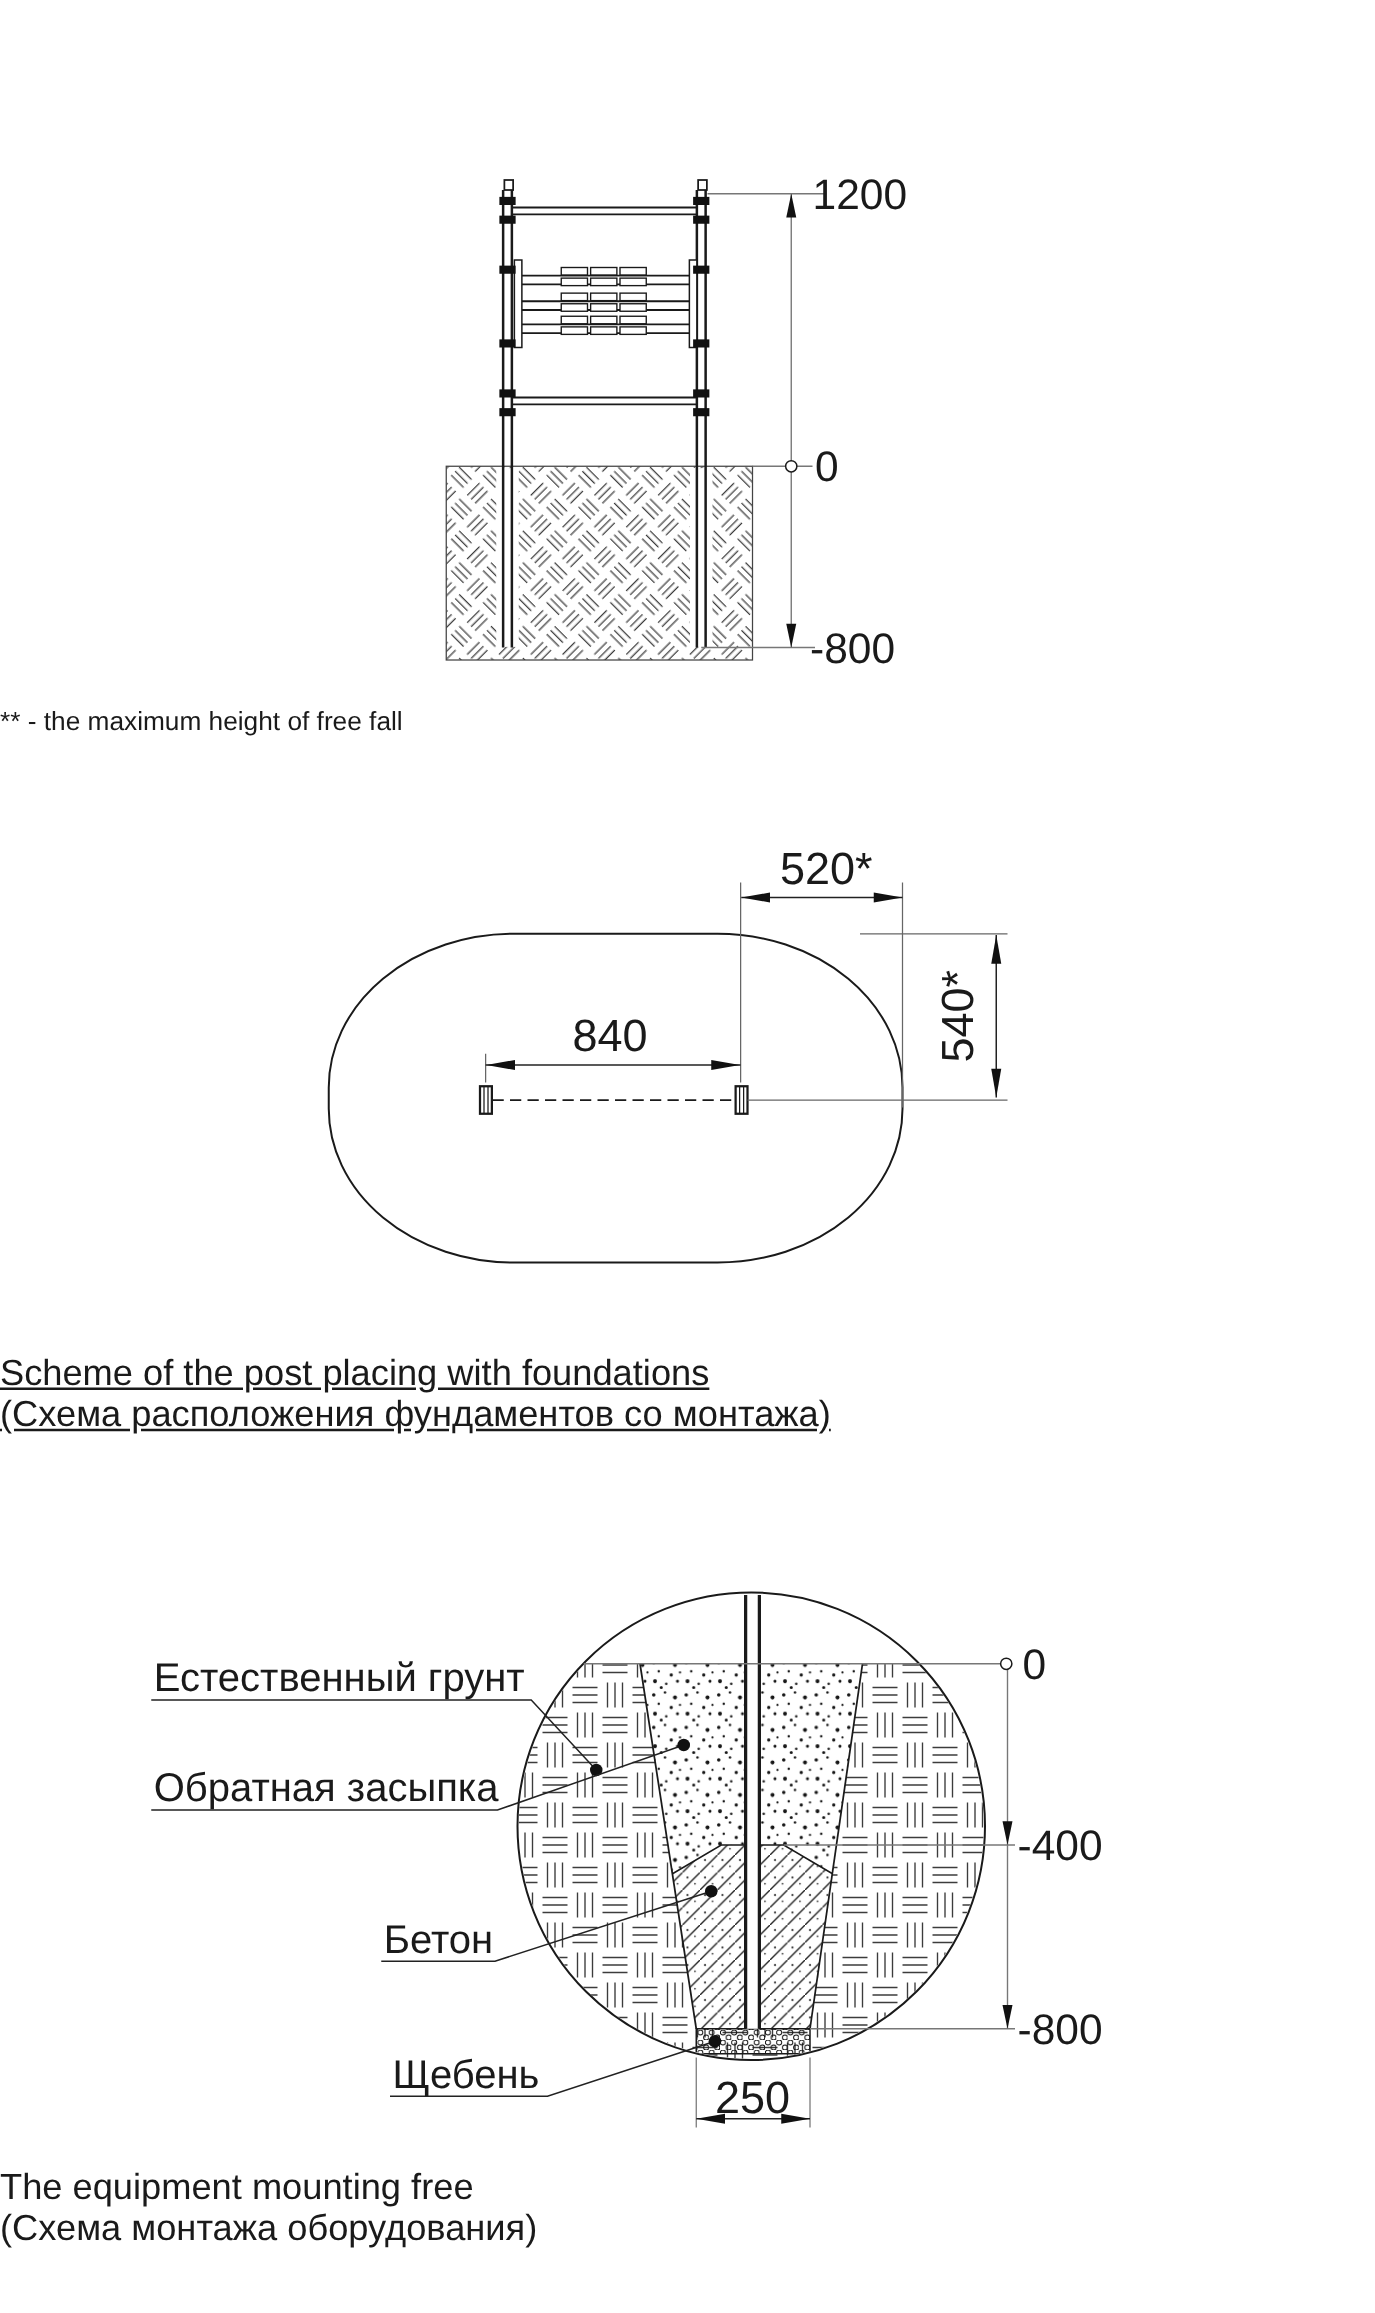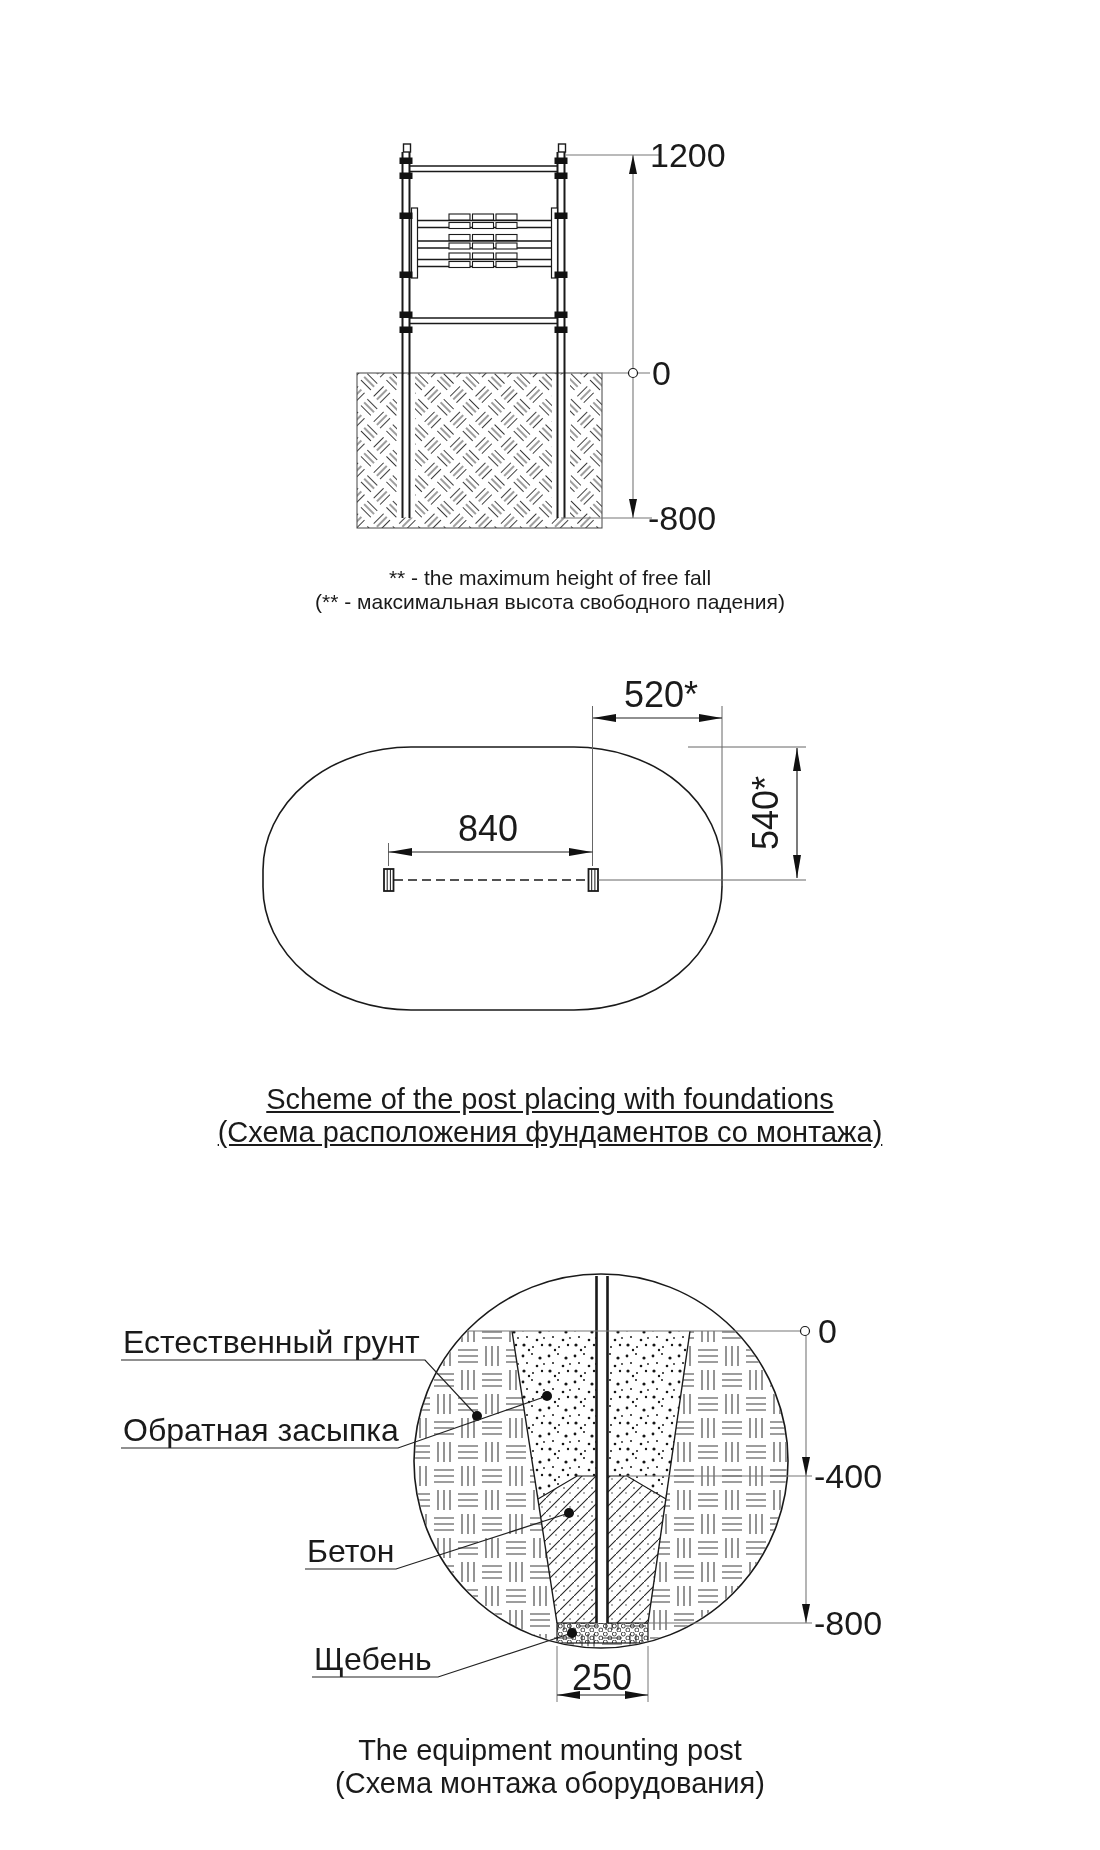--- a/index.html
+++ b/index.html
@@ -2,21 +2,21 @@
 <html><head>
 <meta charset="utf-8">
 <style>
   html,body{margin:0;padding:0;background:#ffffff;}
   .page{position:relative;width:1100px;height:1850px;background:#ffffff;overflow:hidden;
         font-family:"Liberation Sans", sans-serif;}
   svg{position:absolute;left:0;top:0;}
   svg text{font-family:"Liberation Sans", sans-serif;fill:#1a1a1a;}
   .dimtext{font-size:34px;}
   .labeltext{font-size:32px;}
-  .caption{position:absolute;left:0;width:1100px;text-align:center;color:#1a1a1a;}
+  .caption{position:absolute;left:0;width:1100px;text-align:left;color:#1a1a1a;}
   .caption1{top:566px;font-size:21px;line-height:24px;}
   .caption2{top:1083px;font-size:29px;line-height:33px;text-decoration:underline;}
   .caption3{top:1734px;font-size:29px;line-height:33px;}
 </style>
 </head>
 <body>
 
 <div class="page">
 
 <svg width="1100" height="1850" viewBox="0 0 1100 1850">
@@ -263,26 +263,25 @@
     <g>
       <text class="labeltext" x="314" y="1670">Щебень</text>
       <path d="M312 1677H438L572 1633" fill="none" stroke="#222" stroke-width="1.2"></path>
       <circle cx="572" cy="1633" r="5" fill="#111"></circle>
     </g>
   </g>
 </svg>
 
 <div class="caption caption1">
   <div>** - the maximum height of free fall</div>
-  <div>(** - максимальная высота свободного падения)</div>
 </div>
 
 <div class="caption caption2">
   <div>Scheme of the post placing with foundations</div>
   <div>(Схема расположения фундаментов со монтажа)</div>
 </div>
 
 <div class="caption caption3">
-  <div>The equipment mounting post</div>
+  <div>The equipment mounting free</div>
   <div>(Схема монтажа оборудования)</div>
 </div>
 
 </div>
 
 </body></html>

